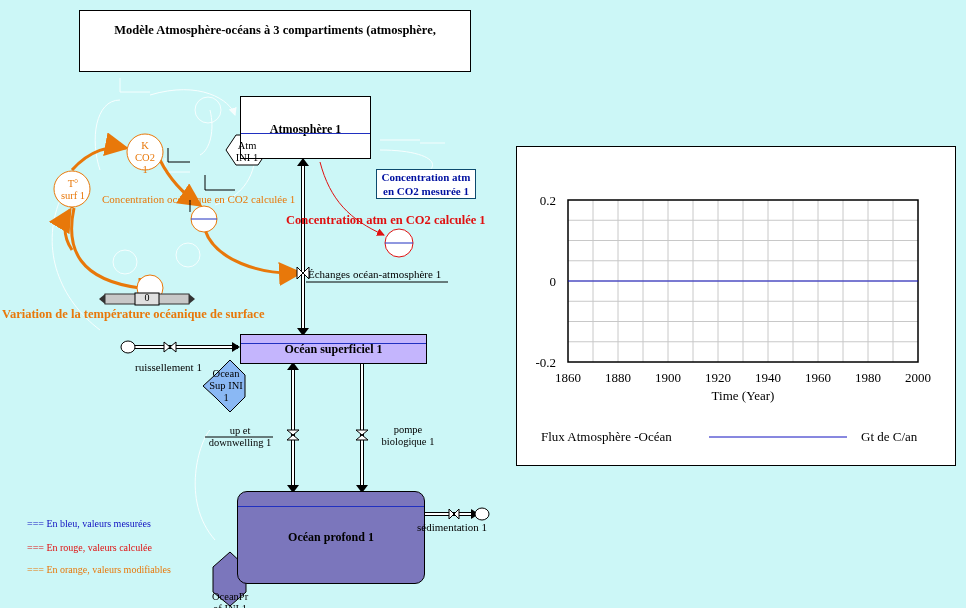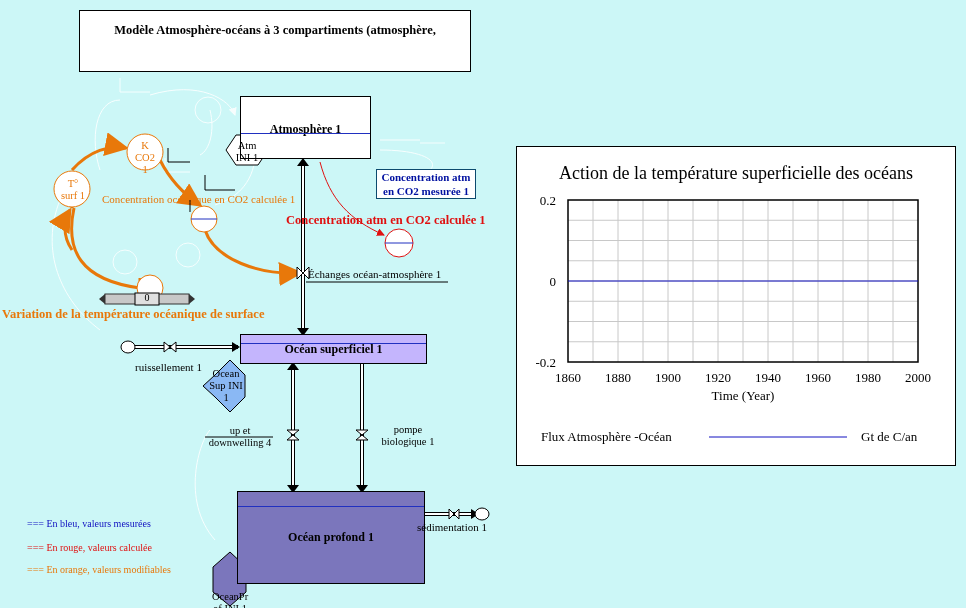--- a/index.html
+++ b/index.html
@@ -7,21 +7,21 @@
          background:#ccf7f7; font-family:"Liberation Serif", serif; }
   .abs { position:absolute; }
   #canvas { position:absolute; left:0; top:0; }
   .title-box { left:79px; top:10px; width:392px; height:62px; background:#fff; border:1px solid #000;
                font-size:12.5px; font-weight:bold; text-align:center; line-height:19px; padding-top:10px; box-sizing:border-box; }
   .stock { box-sizing:border-box; border:1px solid #000; text-align:center; font-weight:bold; font-size:12px; }
   .atm { left:240px; top:96px; width:131px; height:63px; background:#fff; padding-top:25px; }
   .atm .line { position:absolute; left:0; right:0; top:36px; border-top:1px solid #2030c0; }
   .ocs { left:240px; top:334px; width:187px; height:30px; background:#c4b5fd; padding-top:7px; }
   .ocs .line { position:absolute; left:0; right:0; top:8px; border-top:1px solid #2030c0; }
-  .ocp { left:237px; top:491px; width:188px; height:93px; background:#7b76bc; padding-top:38px; }
+  .ocp { left:237px; top:491px; width:188px; height:93px; background:#7b76bc; padding-top:38px;border-radius:10px; }
   .ocp .line { position:absolute; left:0; right:0; top:14px; border-top:1px solid #2030c0; }
   .lbl { font-size:11px; white-space:nowrap; }
   .orange { color:#e8780a; }
   .red { color:#e01010; }
   .conc-mes { left:376px; top:169px; width:100px; height:30px; background:#fff; border:1px solid #0c4a6e; box-sizing:border-box;
               color:#0010a0; font-weight:bold; font-size:11px; text-align:center; line-height:14px; }
   .chart-box { left:516px; top:146px; width:440px; height:320px; background:#fff; border:1px solid #000; box-sizing:border-box; }
   .chart-title { position:absolute; left:0; right:0; top:16px; text-align:center; font-size:18px; }
   .legend-row { position:absolute; top:282px; font-size:13px; }
   .hex-lbl { font-size:10.5px; text-align:center; line-height:12px; }
@@ -187,21 +187,21 @@
 <div class="abs lbl red" style="left:286px;top:213px;font-weight:bold;font-size:12.5px;">Concentration atm en CO2 calculée 1</div>
 <div class="abs conc-mes">
   <div>Concentration atm</div>
   <div>en CO2 mesurée 1</div>
 </div>
 <div class="abs lbl" style="left:308px;top:268px;">Échanges océan-atmosphère 1</div>
 <div class="abs lbl orange" style="left:2px;top:307px;font-weight:bold;font-size:12.5px;">Variation de la température océanique de surface</div>
 <div class="abs lbl" style="left:135px;top:361px;">ruissellement 1</div>
 <div class="abs hex-lbl" style="left:204px;top:425px;width:72px;">
   <div>up et</div>
-  <div>downwelling 4</div>
+  <div>downwelling 1</div>
 </div>
 <div class="abs hex-lbl" style="left:378px;top:424px;width:60px;">
   <div>pompe</div>
   <div>biologique 1</div>
 </div>
 <div class="abs lbl" style="left:417px;top:521px;text-align:center;">sédimentation 1</div>
 
 <div class="abs slider">
   <svg width="96" height="14">
     <polygon points="0,7 6,2 6,12" fill="#333"></polygon>
@@ -210,21 +210,20 @@
     <rect x="36" y="1" width="24" height="12" fill="#e0e0e0" stroke="#000"></rect>
   </svg>
   <div class="abs" style="left:36px;top:0;width:24px;text-align:center;font-size:10px;">0</div>
 </div>
 
 <div class="abs note" style="left:27px;top:518px;color:#1010c0;">=== En bleu, valeurs mesurées</div>
 <div class="abs note" style="left:27px;top:542px;color:#e01010;">=== En rouge, valeurs calculée</div>
 <div class="abs note" style="left:27px;top:564px;color:#e8780a;">=== En orange, valeurs modifiables</div>
 
 <div class="abs chart-box">
-  <div class="chart-title">Action de la température superficielle des océans</div>
   <svg id="chart-svg" width="438" height="318" style="position:absolute;left:0;top:0;">
       <line x1="76" y1="53" x2="76" y2="215" stroke="#c8c8c8" stroke-width="1"></line>
       <line x1="101" y1="53" x2="101" y2="215" stroke="#c8c8c8" stroke-width="1"></line>
       <line x1="126" y1="53" x2="126" y2="215" stroke="#c8c8c8" stroke-width="1"></line>
       <line x1="151" y1="53" x2="151" y2="215" stroke="#c8c8c8" stroke-width="1"></line>
       <line x1="176" y1="53" x2="176" y2="215" stroke="#c8c8c8" stroke-width="1"></line>
       <line x1="201" y1="53" x2="201" y2="215" stroke="#c8c8c8" stroke-width="1"></line>
       <line x1="226" y1="53" x2="226" y2="215" stroke="#c8c8c8" stroke-width="1"></line>
       <line x1="251" y1="53" x2="251" y2="215" stroke="#c8c8c8" stroke-width="1"></line>
       <line x1="276" y1="53" x2="276" y2="215" stroke="#c8c8c8" stroke-width="1"></line>

